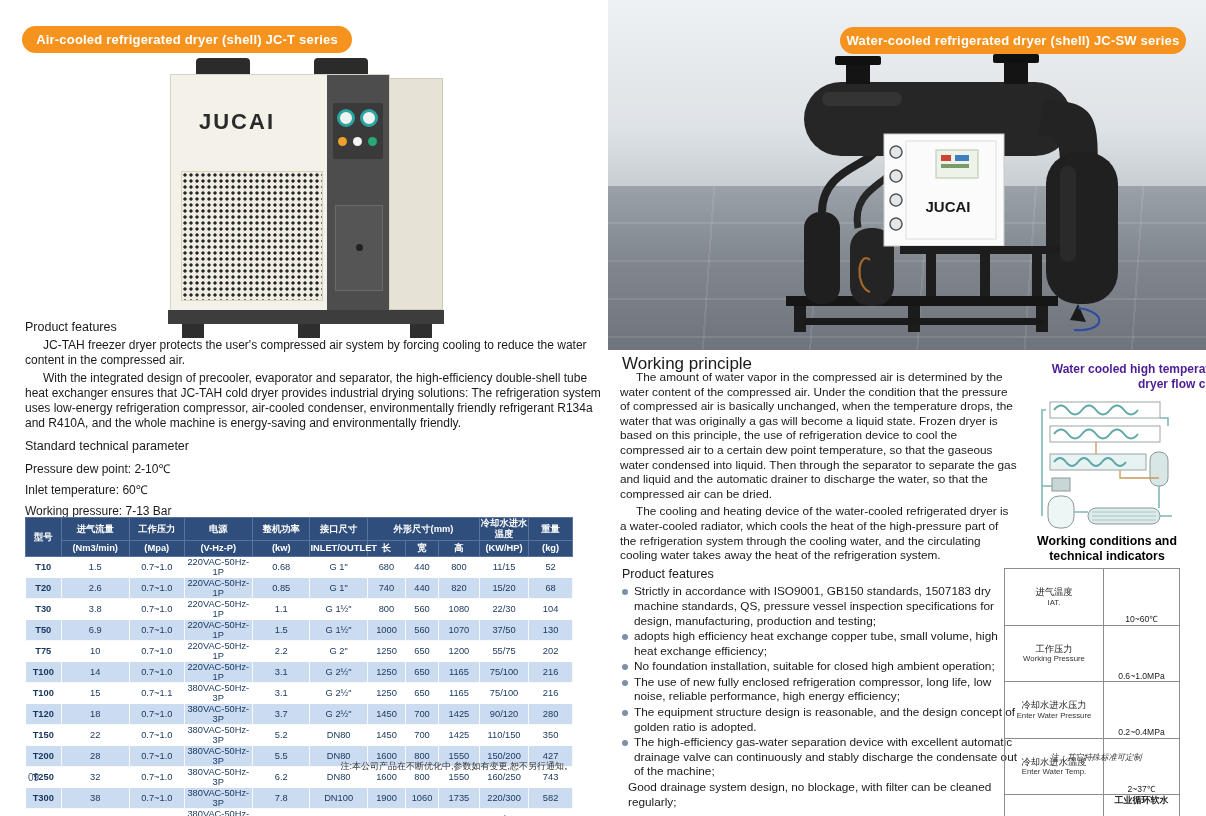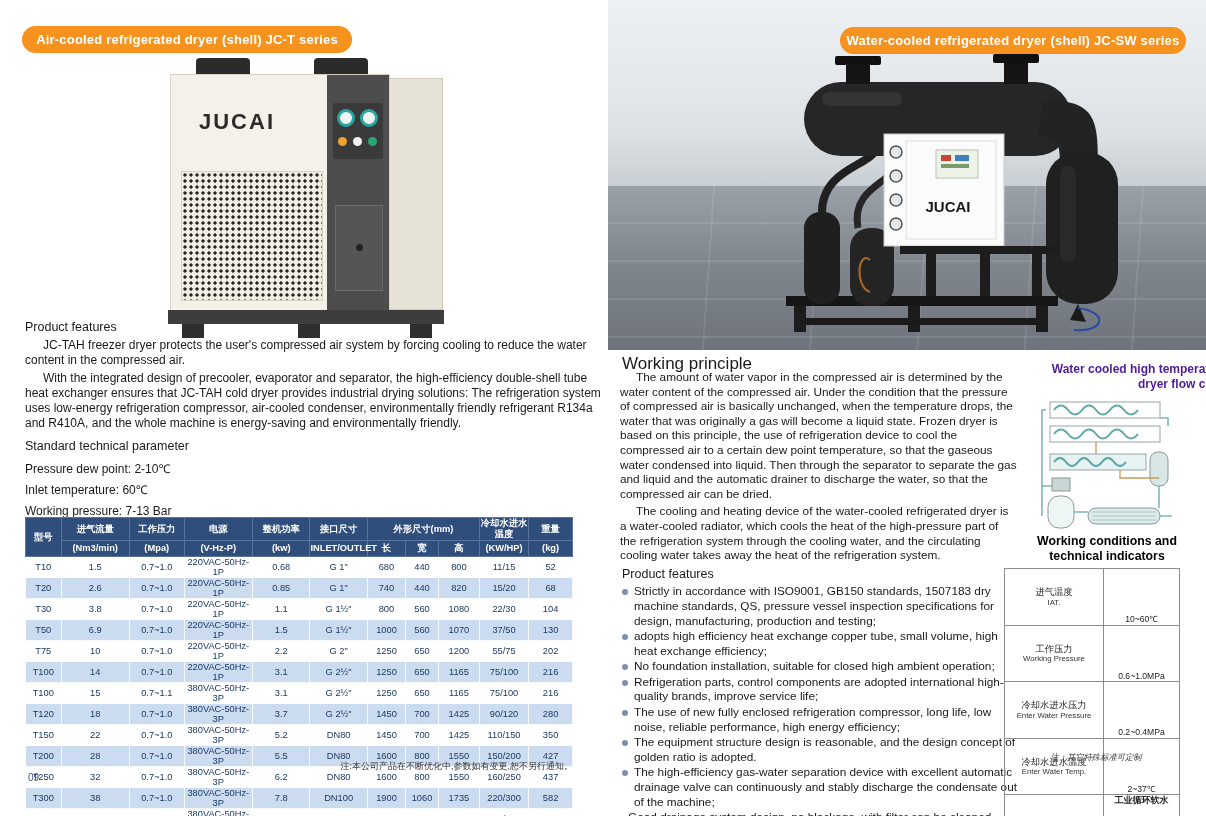--- a/index.html
+++ b/index.html
@@ -49,21 +49,21 @@
   .std-line{line-height:21px;}
 
   
   .spec-wrap{position:absolute;left:25px;top:517px;width:548px;}
   table.spec{width:100%;border-collapse:collapse;table-layout:fixed;font-size:9.3px;}
   table.spec th{background:#2f4e7b;color:#fff;font-weight:bold;border:1px solid #5a74a0;
                 padding:0;height:15px;line-height:11px;}
   table.spec td{color:#16355e;text-align:center;height:15px;padding:0;border:1px solid rgba(255,255,255,.85);}
   tr.alt td{background:#cbdcf1;}
   tr.norm td{background:#fff;}
-  td.model{font-weight:normal;}
+  td.model{font-weight:bold;}
   .foot-note{position:absolute;left:25px;top:760px;width:548px;text-align:right;font-size:9px;color:#333;}
   .pageno{position:absolute;font-size:10px;color:#44597a;}
   .pageno-left{left:28px;top:772px;}
 
   
   .photo{position:absolute;left:4px;top:0;width:598px;height:350px;overflow:hidden;background:#e9edf0;}
   .sky{position:absolute;left:0;top:0;right:0;height:186px;
        background:linear-gradient(180deg,#eef1f4 0%,#dde2e6 70%,#c9ced4 100%);}
   .floor{position:absolute;left:0;top:186px;right:0;height:164px;
        background-image:
@@ -319,21 +319,21 @@
               <td class="model">T250</td>
               <td>32</td>
               <td>0.7~1.0</td>
               <td>380VAC-50Hz-3P</td>
               <td>6.2</td>
               <td>DN80</td>
               <td>1600</td>
               <td>800</td>
               <td>1550</td>
               <td>160/250</td>
-              <td>437</td>
+              <td>743</td>
             </tr>
             <tr class="alt">
               <td class="model">T300</td>
               <td>38</td>
               <td>0.7~1.0</td>
               <td>380VAC-50Hz-3P</td>
               <td>7.8</td>
               <td>DN100</td>
               <td>1900</td>
               <td>1060</td>
@@ -431,24 +431,20 @@
             <li>
               <span class="dot"></span>
               <span>adopts high efficiency heat exchange copper tube, small volume, high heat exchange efficiency;</span>
             </li>
             <li>
               <span class="dot"></span>
               <span>No foundation installation, suitable for closed high ambient operation;</span>
             </li>
             <li>
               <span class="dot"></span>
-              <span>Refrigeration parts, control components are adopted international high-quality brands, improve service life;</span>
-            </li>
-            <li>
-              <span class="dot"></span>
               <span>The use of new fully enclosed refrigeration compressor, long life, low noise, reliable performance, high energy efficiency;</span>
             </li>
             <li>
               <span class="dot"></span>
               <span>The equipment structure design is reasonable, and the design concept of golden ratio is adopted.</span>
             </li>
             <li>
               <span class="dot"></span>
               <span>The high-efficiency gas-water separation device with excellent automatic drainage valve can continuously and stably discharge the condensate out of the machine;</span>
             </li>

